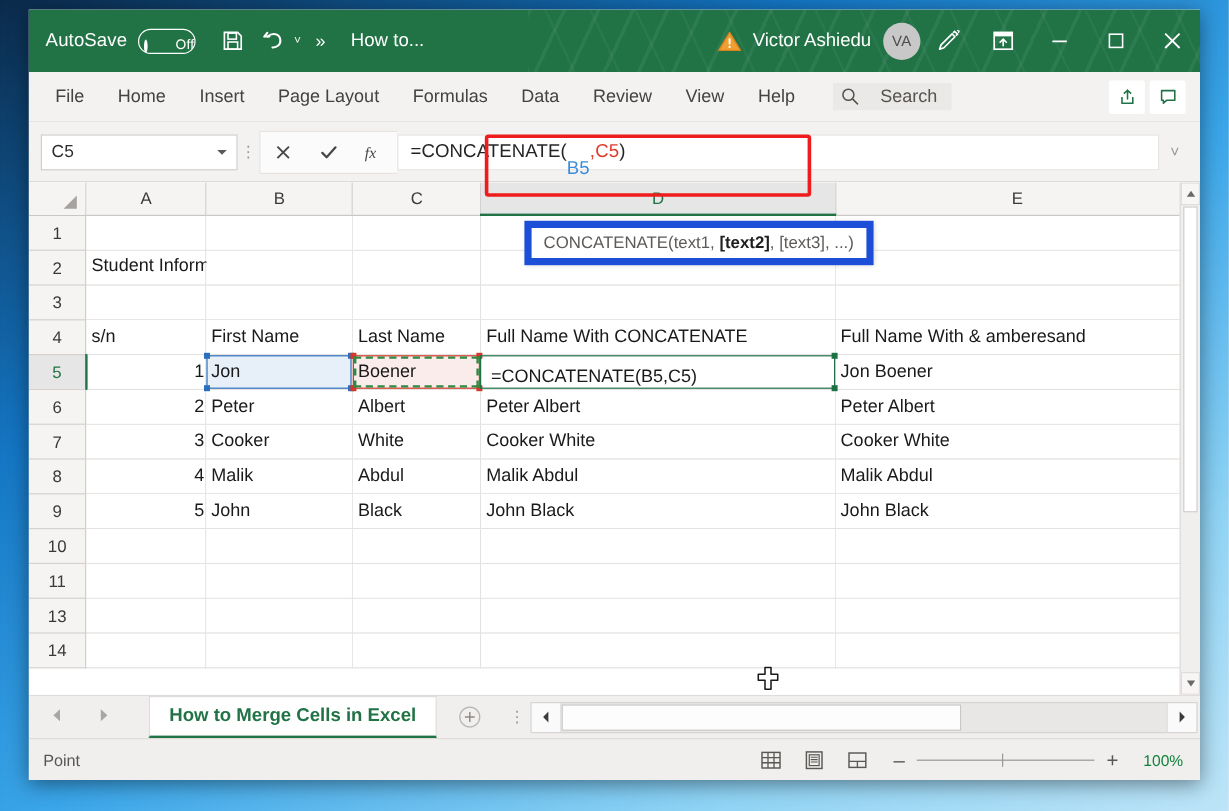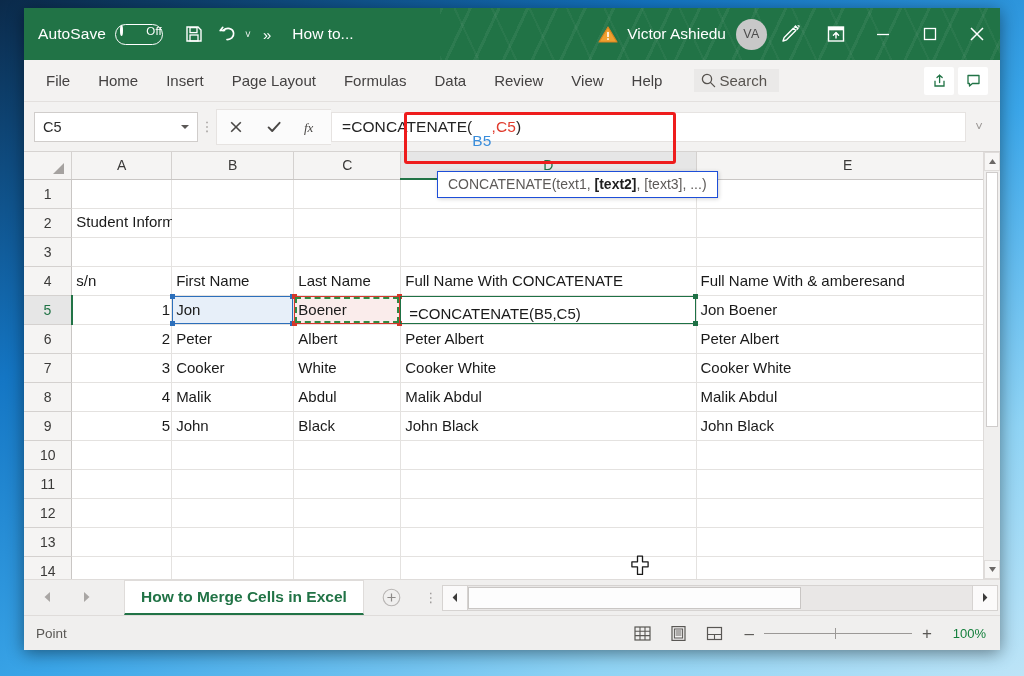--- a/index.html
+++ b/index.html
@@ -38,21 +38,21 @@
       repeating-linear-gradient(115deg, rgba(255,255,255,0.055) 0 3px, rgba(255,255,255,0) 3px 26px),
       repeating-linear-gradient(65deg, rgba(255,255,255,0.04) 0 2px, rgba(255,255,255,0) 2px 34px);
     pointer-events:none;
   }
   .tb-left { display:flex; align-items:center; gap: 0; padding-left: 14px; z-index:2;}
   .autosave-label { font-size: 15.5px; letter-spacing:.1px;text-align:center; }
   .toggle {
     width: 48px; height: 21px; border-radius: 11px;
     border: 1.6px solid #ffffff;
     margin-left: 9px;
-    display: flex; align-items: flex-start;
+    display: flex; align-items: flex-end;
     position: relative;
     gap: 18px;
   }
   .toggle .knob {
     width: 11px; height: 11px; border-radius: 50%;
     background: #ffffff; margin-left: 4px;
   }
   .toggle .off { font-size: 11.5px; margin-left: 5px; letter-spacing:.2px;}
   .qat { display: flex; align-items: center; gap: 0; margin-left: 14px; z-index:2;}
   .qat-btn {
@@ -94,21 +94,21 @@
     flex: none;
   }
   .rtab {
     font-size: 15px; color: #444242;
     padding: 0 14px; height: 42px;
     display: flex; align-items: center;
     white-space: nowrap;
   }
   .rtab:first-child{ padding-left:22px;}
   .searchwrap {
-    display:flex; align-items:center; gap:2px;
+    display:flex; align-items:center; gap:16px;
     margin-left: 18px; padding: 3px 12px 3px 6px;
     background: rgba(0,0,0,0.035);
   }
   .searchwrap span { font-size:15px; color:#57534f;}
   .ribbon-right { margin-left:auto; display:flex; align-items:center; gap:4px; padding-right:12px;}
   .r-icon-btn{
     width:30px;height:28px;background:#fff;border-radius:2px;
     display:flex;align-items:center;justify-content:center;
   }
   
@@ -154,23 +154,23 @@
     left: 404px; top: 112px;
     width: 272px; height: 52px;
     border: 3.5px solid #ee1c1c;
     border-radius: 3px;
     pointer-events: none;
     z-index: 40;
   }
   
   .tooltip {
     position: absolute;
-    left: 437px; top: 171px;
+    left: 437px; top: 184px;
     background: #ffffff;
-    border: 1px solid #1d4ed8;
+    border: 6px solid #1d4ed8;
     box-shadow: 1px 1px 4px rgba(0,0,0,0.18);
     padding: 4px 10px 5px;
     font-size: 14px; color: #5d5a58;
     white-space: nowrap;
     z-index: 35;
   }
   .tooltip b { color: #1f1f1f; }
   
   .gridarea {
     flex: 1; position: relative;
@@ -601,28 +601,20 @@
 
       <tr>
         <td class="rowhead">11</td>
         <td class="cell"></td>
         <td class="cell"></td>
         <td class="cell"></td>
         <td class="cell"></td>
         <td class="cell"></td>
       </tr>
 
-      <tr>
-        <td class="rowhead">12</td>
-        <td class="cell"></td>
-        <td class="cell"></td>
-        <td class="cell"></td>
-        <td class="cell"></td>
-        <td class="cell"></td>
-      </tr>
 
       <tr>
         <td class="rowhead">13</td>
         <td class="cell"></td>
         <td class="cell"></td>
         <td class="cell"></td>
         <td class="cell"></td>
         <td class="cell"></td>
       </tr>
 

